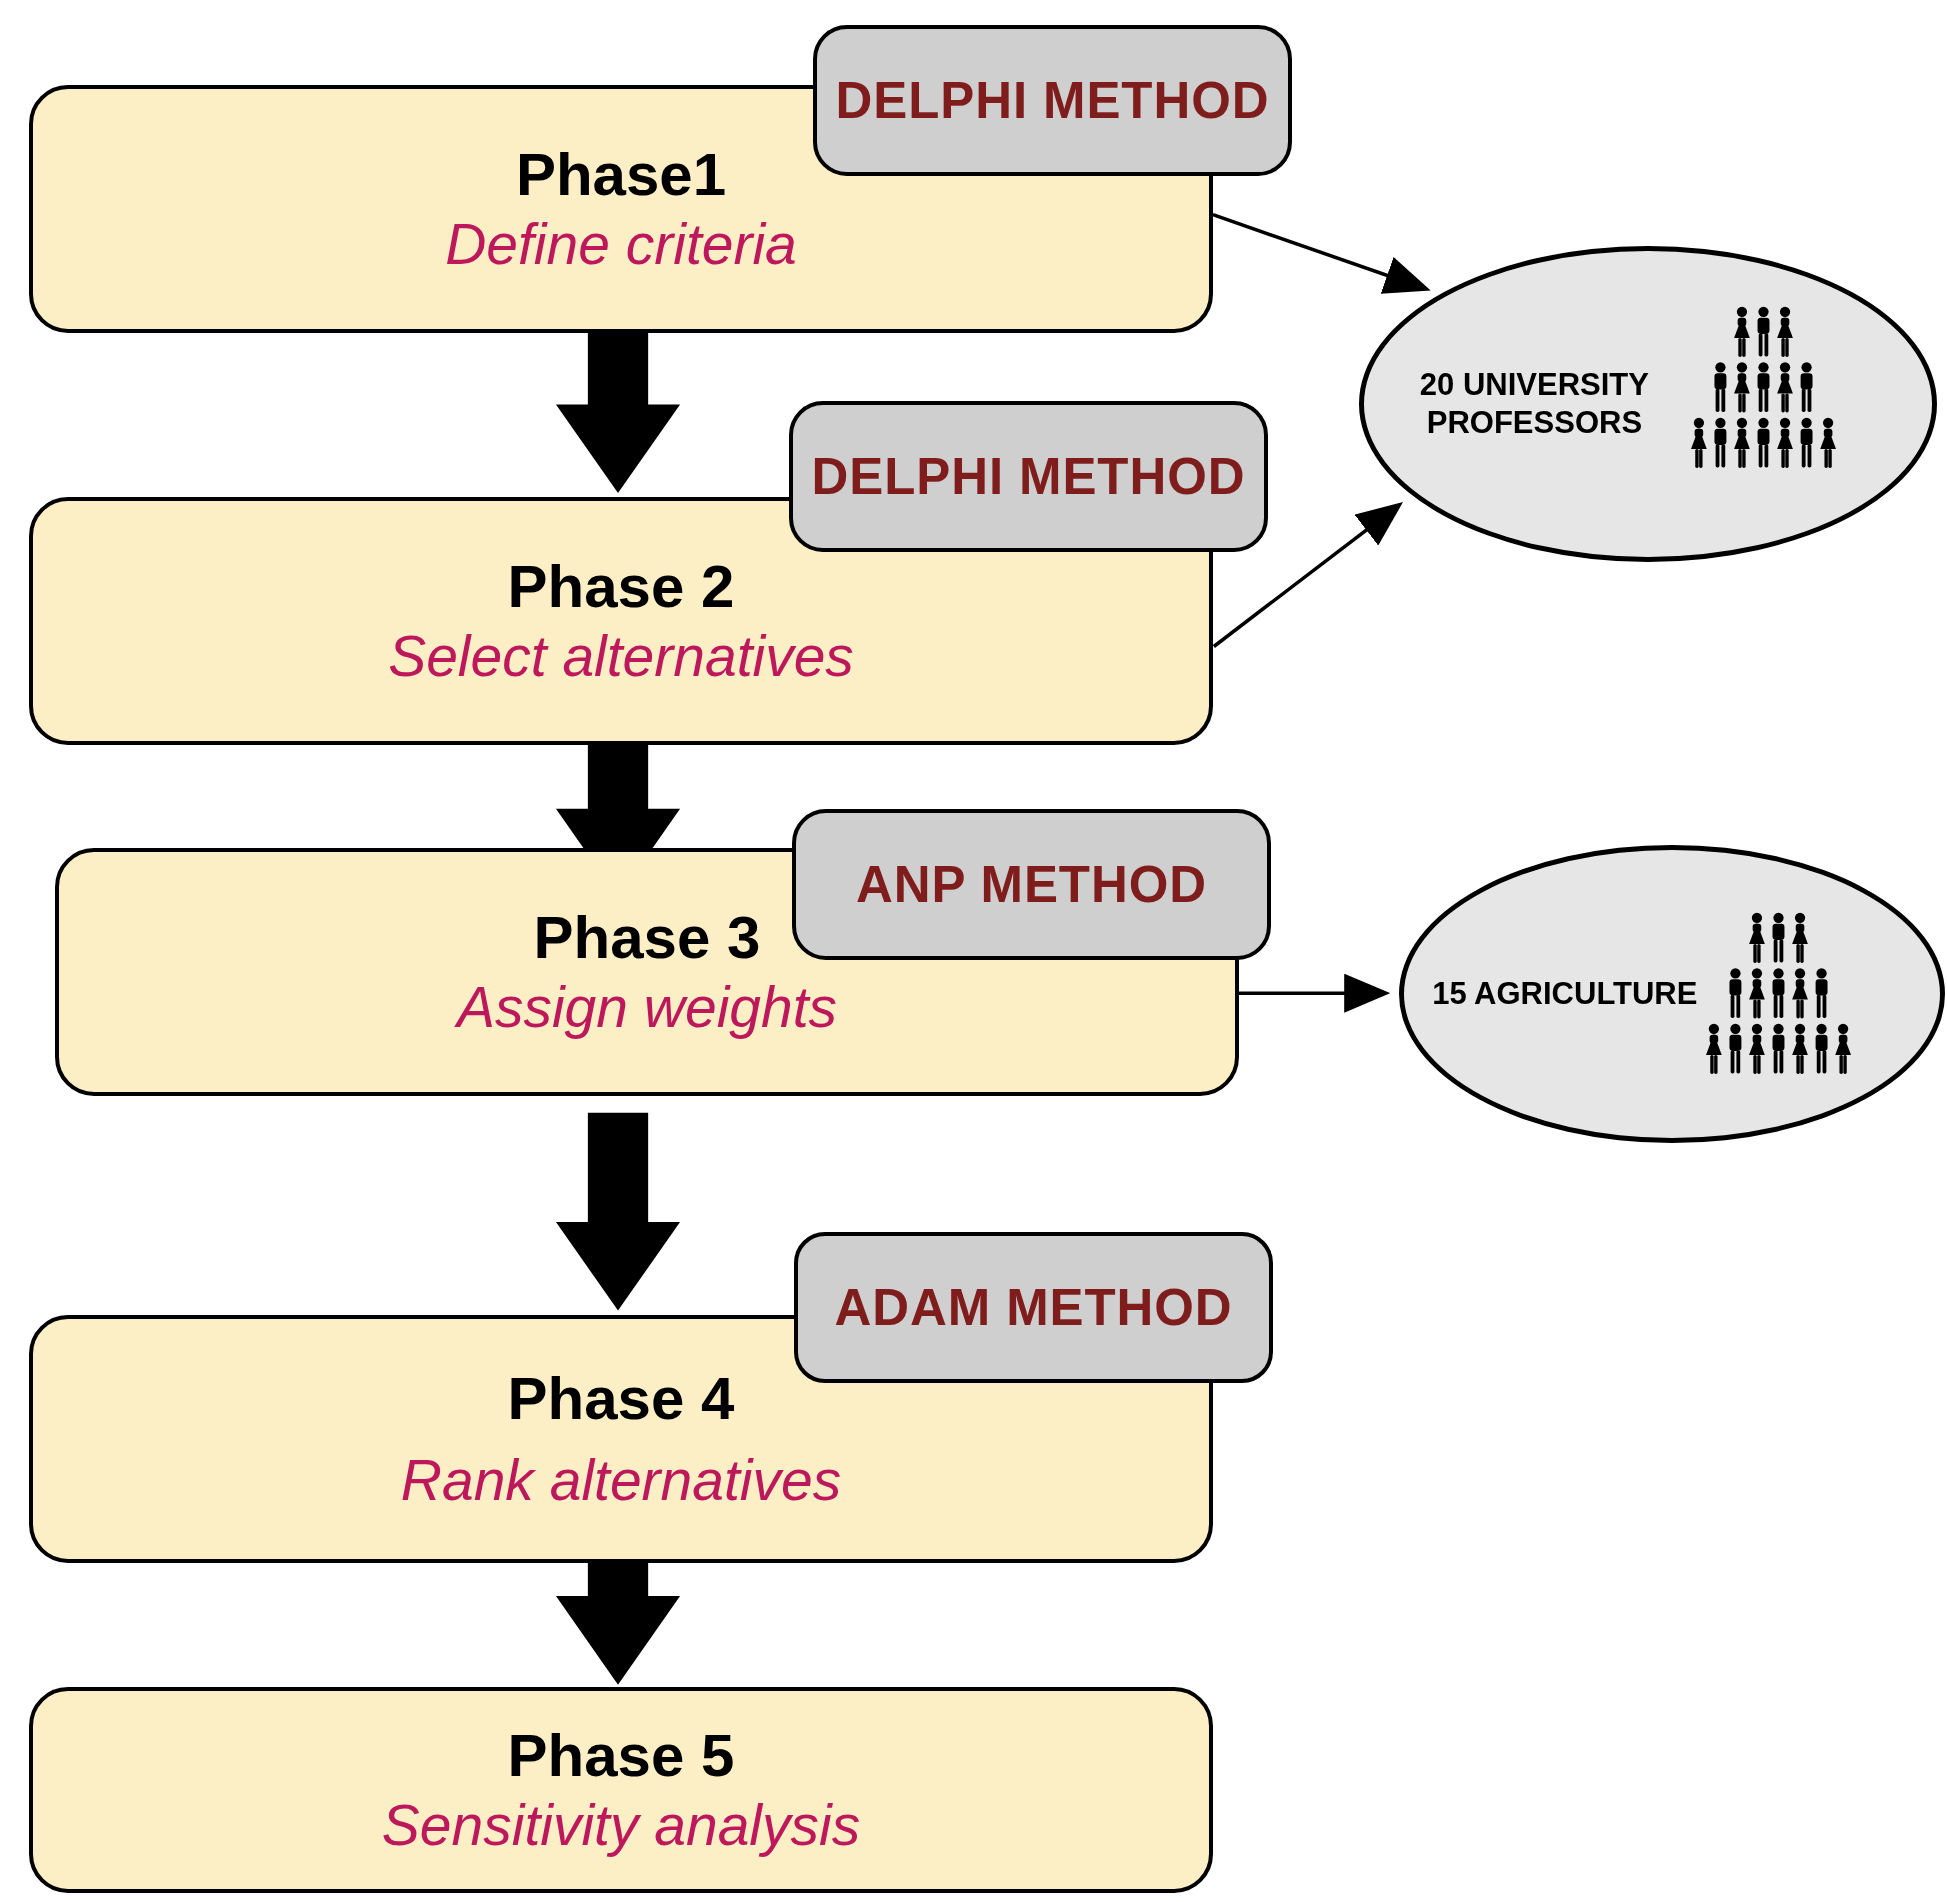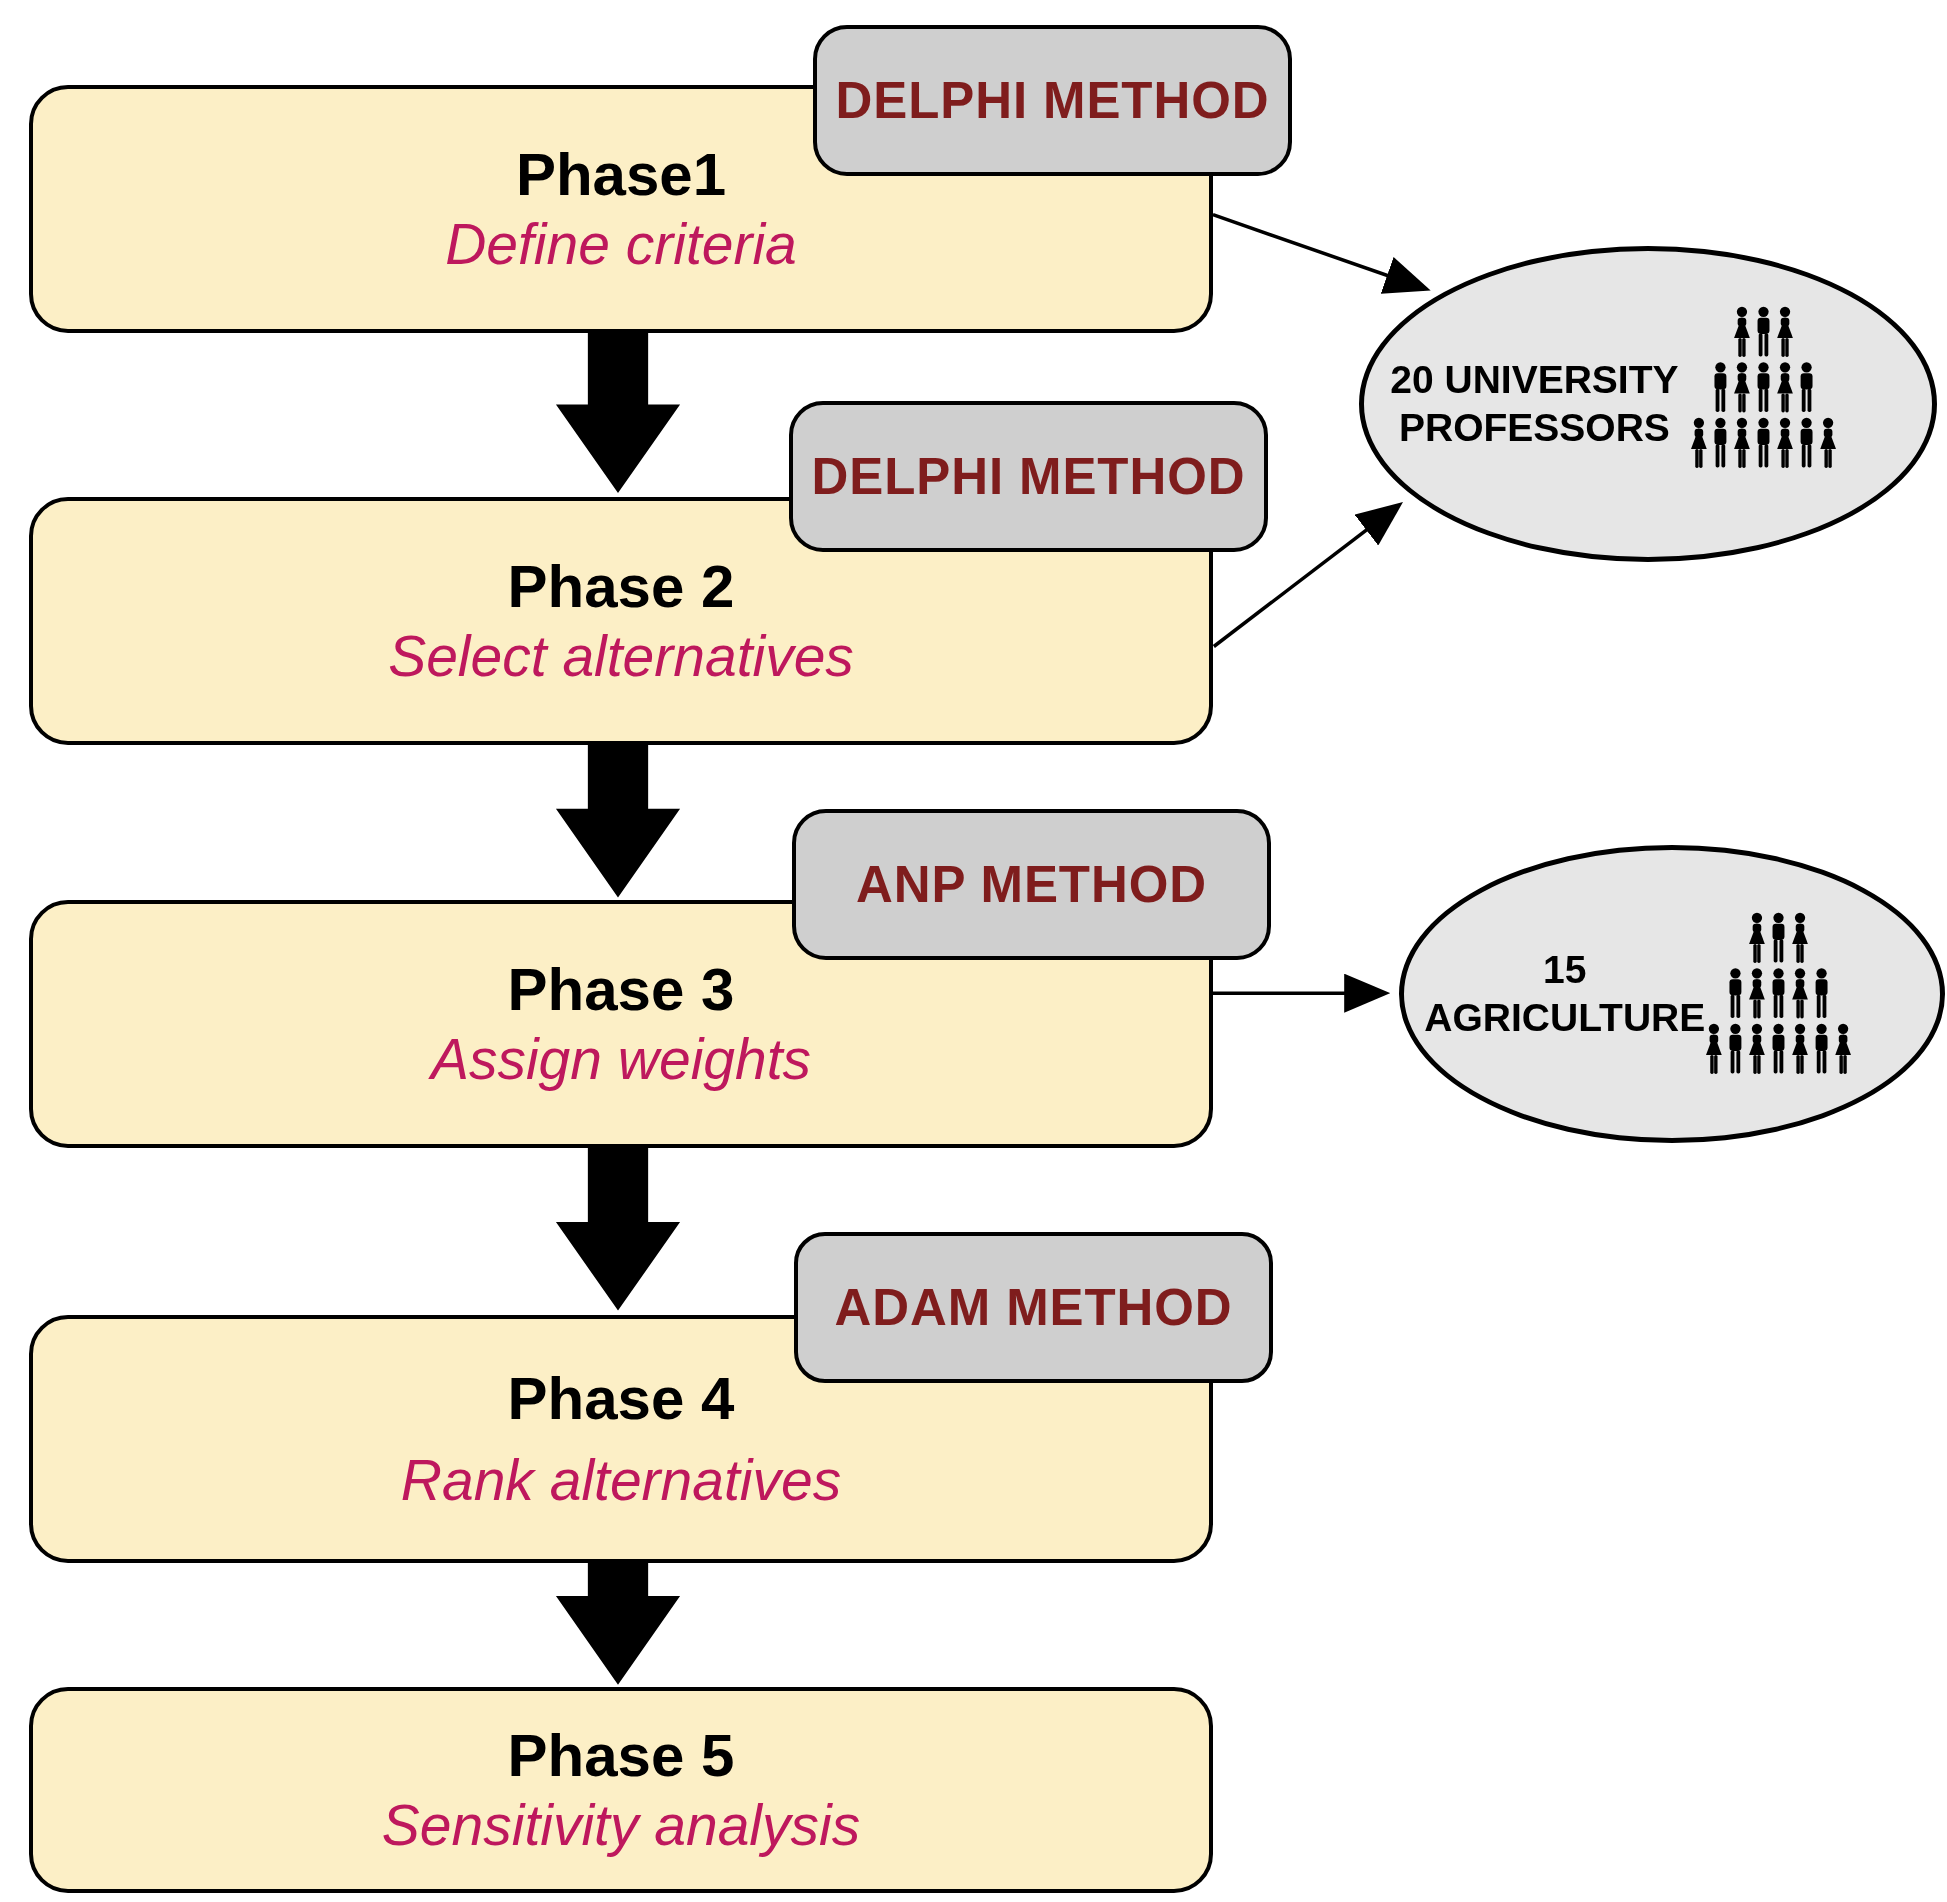--- a/index.html
+++ b/index.html
@@ -24,21 +24,21 @@
     display:flex;
     flex-direction:column;
     justify-content:center;
     align-items:center;
     z-index:2;
   }
   .phase-title{font-size:60px;font-weight:bold;line-height:1.18;color:#000;}
   .phase-subtitle{font-size:57px;font-weight:normal;line-height:1.18;color:#be185d;font-style:italic;}
   #phase-1{top:85px;}
   #phase-2{top:497px;}
-  #phase-3{top:900px;}
+  #phase-3{top:848px;margin-left:26px;}
   #phase-4{top:1315px;gap:12px;}
   #phase-5{top:1687px;height:206px;}
   .method-tag{
     position:absolute;
     width:479px;
     height:151px;
     background:var(--tag-fill,#CFCFCF);
     border:4.4px solid var(--outline,#000);
     border-radius:34px;
     box-sizing:border-box;
@@ -62,21 +62,21 @@
   }
   #group-1{left:1359px;top:246px;width:578px;height:316px;}
   #group-2{left:1399px;top:845px;width:546px;height:298px;}
   .group-label{
     position:absolute;
     left:0;
     top:50%;
     transform:translateY(-50%);
     width:60%;
     text-align:center;
-    font-size:39px;
+    font-size:31px;
     font-weight:bold;
     line-height:1.22;
     color:#000;
   }
   .group-icons{position:absolute;}
   #group-1 .group-icons{right:92px;top:55px;width:153px;height:164px;}
   #group-2 .group-icons{right:85px;top:62px;width:153px;height:164px;}
 </style>
 </head>
 <body>

